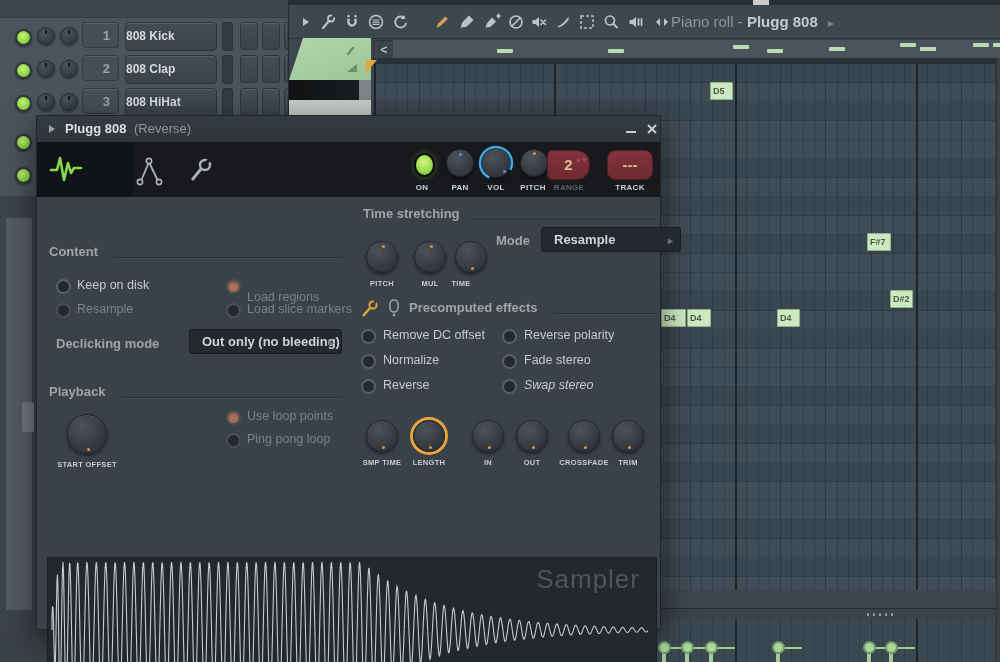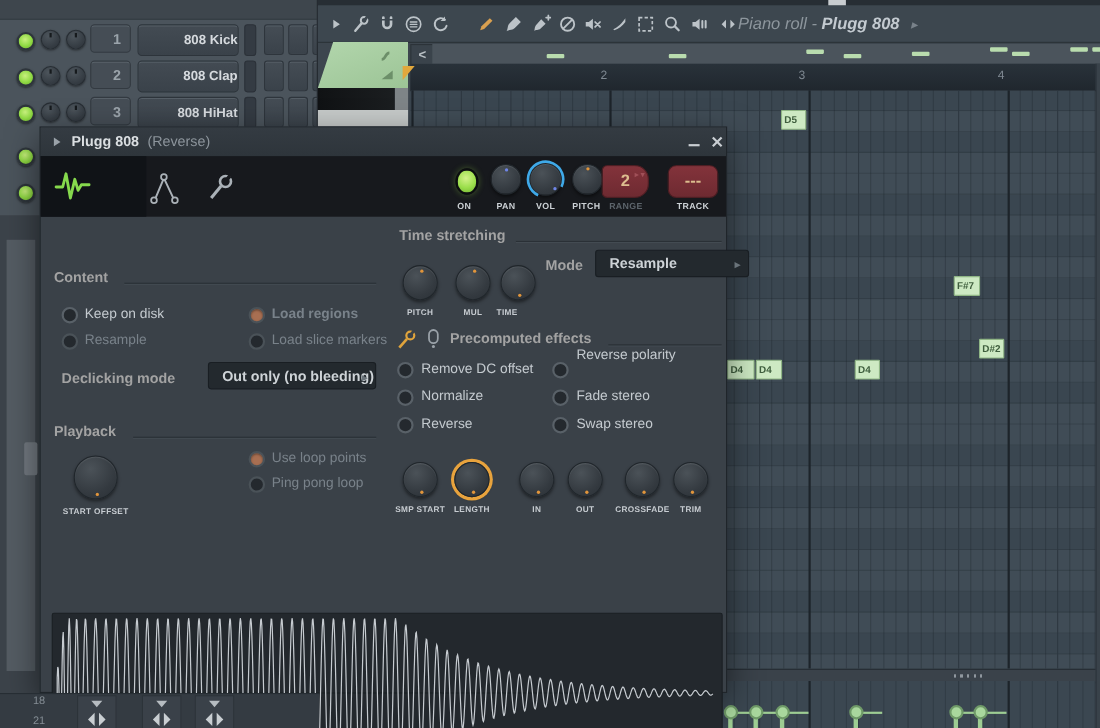--- a/index.html
+++ b/index.html
@@ -15,50 +15,50 @@
     border:2px solid #2e353b;box-shadow:0 1px 2px rgba(0,0,0,.5);}
   .mknob{width:16px;height:16px;border-radius:50%;border:1px solid #272d33;
     background:radial-gradient(circle at 38% 30%,#4d555c,#353c43 65%,#2c3238);
     box-shadow:0 1px 2px rgba(0,0,0,.45);}
   .mknob:after{content:"";position:absolute;left:7px;top:2px;width:2px;height:4px;background:#161a1d;}
   .numbox{width:37px;height:26px;background:#454d55;border:1px solid #333a41;border-radius:4px;
     box-shadow:inset 0 1px 0 #59626a;color:#9ba4ab;font-size:13px;font-weight:bold;
     text-align:right;line-height:26px;padding-right:8px;box-sizing:border-box;}
   .namebtn{width:90px;height:27px;background:linear-gradient(#434b53,#3a424a);
     border:1px solid #2d343b;border-radius:4px;box-shadow:inset 0 1px 0 #565f67;
-    color:#d6dade;font-size:12px;font-weight:bold;text-align:right;line-height:27px;}
+    color:#d6dade;font-size:12px;font-weight:bold;text-align:left;line-height:27px;}
   .vbar{width:9px;height:27px;background:#343b43;border-radius:3px;border:1px solid #2b3138;}
   .cell{width:16px;height:26px;background:linear-gradient(#454d55,#3a424a);
     border:1px solid #2e353c;border-radius:3px;box-shadow:inset 0 1px 0 #555e66;}
   
   #leftstrip{left:0;top:196px;width:36px;height:434px;background:#3c434a;z-index:1;}
   #leftstrip .inner{left:6px;top:22px;width:26px;height:392px;background:#545c63;}
   #leftstrip .thumb{left:22px;top:206px;width:12px;height:30px;background:#727980;border-radius:2px;}
   
   #pr{left:288px;top:0;width:712px;height:662px;background:#3d464e;z-index:2;border-left:1px solid #23292f;}
   #pr-topstrip{left:0;top:0;width:712px;height:5px;background:#272e34;}
   #pr-toptab{left:464px;top:0;width:16px;height:5px;background:#c9cdd0;}
   #pr-toolbar{left:0;top:5px;width:712px;height:33px;background:#3d474f;border-bottom:1px solid #2b3238;}
-  #pr-title{position:absolute;top:8px;left:382px;font-size:15px;white-space:nowrap;font-style:italic;}
+  #pr-title{position:absolute;top:8px;left:382px;font-size:15px;white-space:nowrap;}
   #pr-title .t1{color:#8d969d;} #pr-title .t2{color:#c3cad0;font-weight:bold;}
   #pr-title .chev{color:#79828a;font-size:12px;padding-left:6px;}
   #pr-corner{left:0;top:38px;width:82px;height:42px;
     background:linear-gradient(160deg,#b2d6ac,#9cc496);
     clip-path:polygon(17% 0,100% 0,100% 100%,0 100%);}
   #pr-backbtn{left:84px;top:40px;width:20px;height:18px;background:#3a434b;border:1px solid #2c3339;
     color:#b9c0c5;font-size:12px;font-weight:bold;text-align:center;line-height:18px;}
   #pr-scrollstrip{left:104px;top:40px;width:608px;height:18px;background:#4b545c;border-bottom:1px solid #363e45;}
   .smark{position:absolute;height:4px;background:#b9dcae;border-radius:1px;}
   #pr-timeline{left:84px;top:58px;width:628px;height:24px;background:linear-gradient(#29323a,#20272e);border-bottom:1px solid #14191d;}
   .barnum{position:absolute;top:5px;color:#7f8992;font-size:11px;transform:translateX(-50%);}
   #pr-flag{left:77px;top:60px;width:0;height:0;border-top:13px solid #e2a83c;border-right:11px solid transparent;}
   #pr-keys-black{left:0;top:80px;width:70px;height:20px;background:linear-gradient(90deg,#101214,#1b1e20);}
   #pr-keys-blackend{left:70px;top:80px;width:12px;height:20px;background:#7e8487;}
   #pr-keys-white{left:0;top:100px;width:82px;height:15px;background:#c6cac9;}
-  #pr-grid{left:84px;top:82px;width:623px;height:526px;overflow:hidden;}
+  #pr-grid{left:84px;top:64px;width:623px;height:526px;overflow:hidden;}
   .grow{position:absolute;left:0;width:623px;height:19px;box-shadow:inset 0 -1px 0 rgba(16,22,27,.18);}
   .vline{position:absolute;top:0;height:100%;}
   .note{position:absolute;height:18px;background:#cde9c3;border:1px solid #8fb585;border-radius:1px;
     box-sizing:border-box;color:#3f5e3e;font-size:9px;font-weight:bold;line-height:16px;padding-left:2px;overflow:hidden;}
   #pr-splitter{left:0;top:608px;width:712px;height:11px;background:#3a424a;border-top:1px solid #262d33;border-bottom:1px solid #262d33;}
   #pr-splitter .dots{position:absolute;left:578px;top:4px;width:30px;height:3px;
     background:repeating-linear-gradient(90deg,#8f979e 0 2px,transparent 2px 6px);}
   #pr-velbg{left:84px;top:619px;width:623px;height:43px;background:#3b4751;overflow:hidden;}
   #pr-keysbottom{left:0;top:619px;width:84px;height:43px;background:#3e464e;}
   #pr-ctl{position:absolute;left:15px;top:640px;font-size:13px;font-weight:bold;white-space:nowrap;z-index:5;}
@@ -511,21 +511,21 @@
 
 
       <div class="sect" style="left:12px;top:47px;">Content</div>
       <div class="hline" style="left:76px;top:60px;width:229px;"></div>
       <div id="content-opts">
           <div class="cb" style="left: 19px; top: 82px; position: absolute;"></div>
           <div class="optlabel" style="left: 40px; top: 81px; position: absolute;">Keep on disk</div>
           <div class="cb dimc" style="left: 19px; top: 106px; position: absolute;"></div>
           <div class="optlabel dim" style="left: 40px; top: 105px; position: absolute;">Resample</div>
           <div class="cb checked dimc" style="left: 189px; top: 82px; position: absolute;"></div>
-          <div class="optlabel dim" style="left: 210px; top: 81px; position: absolute; font-weight: bold;">Load regions</div>
+          <div class="optlabel dim" style="left: 210px; top: 93px; position: absolute;">Load regions</div>
           <div class="cb dimc" style="left: 189px; top: 106px; position: absolute;"></div>
           <div class="optlabel dim" style="left: 210px; top: 105px; position: absolute;">Load slice markers</div>
         </div>
       <div class="sect" style="left:19px;top:139px;">Declicking mode</div>
       <div class="drop" style="left:152px;top:132px;width:153px;height:25px;padding:4px 0 0 12px;">
         <span>Out only (no bleeding)</span>
         <span class="chev" style="top:7px;">▸</span>
       </div>
 
       <div class="sect" style="left:326px;top:9px;">Time stretching</div>
@@ -562,45 +562,45 @@
       <div class="sect" style="left:372px;top:103px;">Precomputed effects</div>
       <div class="hline" style="left:516px;top:116px;width:103px;"></div>
       <div id="pc-opts">
           <div class="cb" style="left: 324px; top: 132px; position: absolute;"></div>
           <div class="optlabel" style="left: 346px; top: 131px; position: absolute;">Remove DC offset</div>
           <div class="cb" style="left: 324px; top: 157px; position: absolute;"></div>
           <div class="optlabel" style="left: 346px; top: 156px; position: absolute;">Normalize</div>
           <div class="cb" style="left: 324px; top: 182px; position: absolute;"></div>
           <div class="optlabel" style="left: 346px; top: 181px; position: absolute;">Reverse</div>
           <div class="cb" style="left: 465px; top: 132px; position: absolute;"></div>
-          <div class="optlabel" style="left: 487px; top: 118px; position: absolute; text-align: right;">Reverse polarity</div>
+          <div class="optlabel" style="left: 487px; top: 131px; position: absolute; text-align: right;">Reverse polarity</div>
           <div class="cb" style="left: 465px; top: 157px; position: absolute;"></div>
           <div class="optlabel" style="left: 487px; top: 156px; position: absolute;">Fade stereo</div>
           <div class="cb" style="left: 465px; top: 182px; position: absolute;"></div>
-          <div class="optlabel" style="left: 487px; top: 181px; position: absolute;">Swap stereo</div>
+          <div class="optlabel" style="left: 487px; top: 181px; position: absolute; font-style: italic;">Swap stereo</div>
         </div>
 
       <div class="sect" style="left:12px;top:187px;">Playback</div>
       <div class="hline" style="left:84px;top:200px;width:221px;"></div>
       <div id="pb-area">
           <div class="cb checked dimc" style="left: 189px; top: 213px; position: absolute;"></div>
           <div class="optlabel dim" style="left: 210px; top: 212px; position: absolute;">Use loop points</div>
           <div class="cb dimc" style="left: 189px; top: 236px; position: absolute;"></div>
           <div class="optlabel dim" style="left: 210px; top: 235px; position: absolute;">Ping pong loop</div>
           <div class="knob" style="left: 30px; top: 217px; width: 40px; height: 40px; position: absolute;">
             <div class="kdot" style="left: 18.5px; top: 33px;"></div>
           </div>
           <div class="klabel" style="left: 50px; top: 263px; position: absolute;">START OFFSET</div>
         </div>
 
       <div id="smp-knobs">
           <div class="knob" style="left: 329px; top: 223px; width: 32px; height: 32px; position: absolute;">
             <div class="kdot" style="left: 14.5px; top: 25px;"></div>
           </div>
-          <div class="klabel" style="left: 345px; top: 261px; position: absolute;">SMP START</div>
+          <div class="klabel" style="left: 345px; top: 261px; position: absolute;">SMP TIME</div>
           <div class="knob ring-orange" style="left: 376px; top: 223px; width: 32px; height: 32px; position: absolute;">
             <div class="kdot" style="left: 14.5px; top: 25px;"></div>
           </div>
           <div class="klabel" style="left: 392px; top: 261px; position: absolute;">LENGTH</div>
           <div class="knob" style="left: 435px; top: 223px; width: 32px; height: 32px; position: absolute;">
             <div class="kdot" style="left: 14.5px; top: 25px;"></div>
           </div>
           <div class="klabel" style="left: 451px; top: 261px; position: absolute;">IN</div>
           <div class="knob" style="left: 479px; top: 223px; width: 32px; height: 32px; position: absolute;">
             <div class="kdot" style="left: 14.5px; top: 25px;"></div>
@@ -614,46 +614,20 @@
             <div class="kdot" style="left: 14.5px; top: 25px;"></div>
           </div>
           <div class="klabel" style="left: 591px; top: 261px; position: absolute;">TRIM</div>
         </div>
 
       <div id="wavebox" class="abs">
         <svg id="wavesvg" width="606" height="145">
             <line x1="4" x2="600" y1="72" y2="72" stroke="#191e22" stroke-width="1"></line>
             <path d="M4 72 L4.0 58.1 L4.5 48.4 L5.0 50.1 L5.5 64.8 L6.0 86.7 L6.5 105.5 L7.0 111.4 L7.5 99.9 L8.0 74.5 L8.5 44.5 L9.0 22.0 L9.5 16.6 L10.0 31.5 L10.5 62.6 L11.0 100.0 L11.5 129.3 L12.0 140.0 L12.5 130.1 L13.0 103.5 L13.5 68.2 L14.0 34.5 L14.5 11.3 L15.0 4.1 L15.5 14.1 L16.0 38.3 L16.5 70.2 L17.0 102.2 L17.5 126.9 L18.0 139.1 L18.5 136.8 L19.0 120.9 L19.5 95.1 L20.0 65.1 L20.5 36.7 L21.0 15.4 L21.5 4.8 L22.0 6.5 L22.5 19.9 L23.0 42.1 L23.5 69.1 L24.0 96.4 L24.5 119.4 L25.0 134.6 L25.5 140.0 L26.0 135.0 L26.5 120.7 L27.0 99.5 L27.5 74.6 L28.0 49.6 L28.5 27.8 L29.0 12.2 L29.5 4.6 L30.0 5.7 L30.5 15.2 L31.0 31.6 L31.5 52.7 L32.0 76.0 L32.5 98.5 L33.0 117.9 L33.5 131.9 L34.0 139.1 L34.5 139.0 L35.0 131.4 L35.5 117.3 L36.0 98.1 L36.5 76.1 L37.0 53.6 L37.5 33.1 L38.0 17.0 L38.5 6.9 L39.0 4.1 L39.5 8.7 L40.0 20.4 L40.5 37.7 L41.0 58.9 L41.5 81.5 L42.0 103.1 L42.5 121.2 L43.0 133.9 L43.5 139.7 L44.0 138.0 L44.5 129.1 L45.0 113.8 L45.5 93.9 L46.0 71.5 L46.5 49.3 L47.0 29.5 L47.5 14.4 L48.0 5.7 L48.5 4.4 L49.0 10.5 L49.5 23.4 L50.0 41.7 L50.5 63.4 L51.0 86.0 L51.5 107.0 L52.0 124.2 L52.5 135.6 L53.0 140.0 L53.5 136.8 L54.0 126.5 L54.5 110.1 L55.0 89.5 L55.5 67.0 L56.0 45.0 L56.5 26.0 L57.0 12.1 L57.5 4.9 L58.0 5.0 L58.5 12.6 L59.0 26.7 L59.5 45.9 L60.0 67.9 L60.5 90.4 L61.0 110.9 L61.5 127.0 L62.0 137.1 L62.5 139.9 L63.0 135.3 L63.5 123.6 L64.0 106.3 L64.5 85.1 L65.0 62.5 L65.5 40.9 L66.0 22.8 L66.5 10.1 L67.0 4.3 L67.5 6.0 L68.0 14.9 L68.5 30.2 L69.0 50.1 L69.5 72.5 L70.0 94.7 L70.5 114.5 L71.0 129.6 L71.5 138.3 L72.0 139.6 L72.5 133.5 L73.0 120.6 L73.5 102.3 L74.0 80.6 L74.5 58.0 L75.0 37.0 L75.5 19.8 L76.0 8.4 L76.5 4.0 L77.0 7.2 L77.5 17.5 L78.0 33.9 L78.5 54.5 L79.0 77.0 L79.5 99.0 L80.0 118.0 L80.5 131.9 L81.0 139.1 L81.5 139.0 L82.0 131.4 L82.5 117.3 L83.0 98.1 L83.5 76.1 L84.0 53.6 L84.5 33.1 L85.0 17.0 L85.5 6.9 L86.0 4.1 L86.5 8.7 L87.0 20.4 L87.5 37.7 L88.0 58.9 L88.5 81.5 L89.0 103.1 L89.5 121.2 L90.0 133.9 L90.5 139.7 L91.0 138.0 L91.5 129.1 L92.0 113.8 L92.5 93.9 L93.0 71.5 L93.5 49.3 L94.0 29.5 L94.5 14.4 L95.0 5.7 L95.5 4.4 L96.0 10.5 L96.5 23.4 L97.0 41.7 L97.5 63.4 L98.0 86.0 L98.5 107.0 L99.0 124.2 L99.5 135.6 L100.0 140.0 L100.5 136.8 L101.0 126.5 L101.5 110.1 L102.0 89.5 L102.5 67.0 L103.0 45.0 L103.5 26.0 L104.0 12.1 L104.5 4.9 L105.0 5.0 L105.5 12.6 L106.0 26.7 L106.5 45.9 L107.0 67.9 L107.5 90.4 L108.0 110.9 L108.5 127.0 L109.0 137.1 L109.5 139.9 L110.0 135.3 L110.5 123.6 L111.0 106.3 L111.5 85.1 L112.0 62.5 L112.5 40.9 L113.0 22.8 L113.5 10.1 L114.0 4.3 L114.5 6.0 L115.0 14.9 L115.5 30.2 L116.0 50.1 L116.5 72.5 L117.0 94.7 L117.5 114.5 L118.0 129.6 L118.5 138.3 L119.0 139.6 L119.5 133.5 L120.0 120.6 L120.5 102.3 L121.0 80.6 L121.5 58.0 L122.0 37.0 L122.5 19.8 L123.0 8.4 L123.5 4.0 L124.0 7.2 L124.5 17.5 L125.0 33.9 L125.5 54.5 L126.0 77.0 L126.5 99.0 L127.0 118.0 L127.5 131.9 L128.0 139.1 L128.5 139.0 L129.0 131.4 L129.5 117.3 L130.0 98.1 L130.5 76.1 L131.0 53.6 L131.5 33.1 L132.0 17.0 L132.5 6.9 L133.0 4.1 L133.5 8.7 L134.0 20.4 L134.5 37.7 L135.0 58.9 L135.5 81.5 L136.0 103.1 L136.5 121.2 L137.0 133.9 L137.5 139.7 L138.0 138.0 L138.5 129.1 L139.0 113.8 L139.5 93.9 L140.0 71.5 L140.5 49.3 L141.0 29.5 L141.5 14.4 L142.0 5.7 L142.5 4.4 L143.0 10.5 L143.5 23.4 L144.0 41.7 L144.5 63.4 L145.0 86.0 L145.5 107.0 L146.0 124.2 L146.5 135.6 L147.0 140.0 L147.5 136.8 L148.0 126.5 L148.5 110.1 L149.0 89.5 L149.5 67.0 L150.0 45.0 L150.5 26.0 L151.0 12.1 L151.5 4.9 L152.0 5.0 L152.5 12.6 L153.0 26.7 L153.5 45.9 L154.0 67.9 L154.5 90.4 L155.0 110.9 L155.5 127.0 L156.0 137.1 L156.5 139.9 L157.0 135.3 L157.5 123.6 L158.0 106.3 L158.5 85.1 L159.0 62.5 L159.5 40.9 L160.0 22.8 L160.5 10.1 L161.0 4.3 L161.5 6.0 L162.0 14.9 L162.5 30.2 L163.0 50.1 L163.5 72.5 L164.0 94.7 L164.5 114.5 L165.0 129.6 L165.5 138.3 L166.0 139.6 L166.5 133.5 L167.0 120.6 L167.5 102.3 L168.0 80.6 L168.5 58.0 L169.0 37.0 L169.5 19.8 L170.0 8.4 L170.5 4.0 L171.0 7.2 L171.5 17.5 L172.0 33.9 L172.5 54.5 L173.0 77.0 L173.5 99.0 L174.0 118.0 L174.5 131.9 L175.0 139.1 L175.5 139.0 L176.0 131.4 L176.5 117.3 L177.0 98.1 L177.5 76.1 L178.0 53.6 L178.5 33.1 L179.0 17.0 L179.5 6.9 L180.0 4.1 L180.5 8.7 L181.0 20.4 L181.5 37.7 L182.0 58.9 L182.5 81.5 L183.0 103.1 L183.5 121.2 L184.0 133.9 L184.5 139.7 L185.0 138.0 L185.5 129.1 L186.0 113.8 L186.5 93.9 L187.0 71.5 L187.5 49.3 L188.0 29.5 L188.5 14.4 L189.0 5.7 L189.5 4.4 L190.0 10.5 L190.5 23.4 L191.0 41.7 L191.5 63.4 L192.0 86.0 L192.5 107.0 L193.0 124.2 L193.5 135.6 L194.0 140.0 L194.5 136.8 L195.0 126.5 L195.5 110.1 L196.0 89.5 L196.5 67.0 L197.0 45.0 L197.5 26.0 L198.0 12.1 L198.5 4.9 L199.0 5.0 L199.5 12.6 L200.0 26.7 L200.5 45.9 L201.0 67.9 L201.5 90.4 L202.0 110.9 L202.5 127.0 L203.0 137.1 L203.5 139.9 L204.0 135.3 L204.5 123.6 L205.0 106.3 L205.5 85.1 L206.0 62.5 L206.5 40.9 L207.0 22.8 L207.5 10.1 L208.0 4.3 L208.5 6.0 L209.0 14.9 L209.5 30.2 L210.0 50.1 L210.5 72.5 L211.0 94.7 L211.5 114.5 L212.0 129.6 L212.5 138.3 L213.0 139.6 L213.5 133.5 L214.0 120.6 L214.5 102.3 L215.0 80.6 L215.5 58.0 L216.0 37.0 L216.5 19.8 L217.0 8.4 L217.5 4.0 L218.0 7.2 L218.5 17.5 L219.0 33.9 L219.5 54.5 L220.0 77.0 L220.5 99.0 L221.0 118.0 L221.5 131.9 L222.0 139.1 L222.5 139.0 L223.0 131.4 L223.5 117.3 L224.0 98.1 L224.5 76.1 L225.0 53.6 L225.5 33.1 L226.0 17.0 L226.5 6.9 L227.0 4.1 L227.5 8.7 L228.0 20.4 L228.5 37.7 L229.0 58.9 L229.5 81.5 L230.0 103.1 L230.5 121.2 L231.0 133.9 L231.5 139.7 L232.0 138.0 L232.5 129.1 L233.0 113.8 L233.5 93.9 L234.0 71.5 L234.5 49.3 L235.0 29.5 L235.5 14.4 L236.0 5.7 L236.5 4.4 L237.0 10.5 L237.5 23.4 L238.0 41.7 L238.5 63.4 L239.0 86.0 L239.5 107.0 L240.0 124.2 L240.5 135.6 L241.0 140.0 L241.5 136.8 L242.0 126.5 L242.5 110.1 L243.0 89.5 L243.5 67.0 L244.0 45.0 L244.5 26.0 L245.0 12.1 L245.5 4.9 L246.0 5.0 L246.5 12.6 L247.0 26.7 L247.5 45.9 L248.0 67.9 L248.5 90.4 L249.0 110.9 L249.5 127.0 L250.0 137.1 L250.5 139.9 L251.0 135.3 L251.5 123.6 L252.0 106.3 L252.5 85.1 L253.0 62.5 L253.5 40.9 L254.0 22.8 L254.5 10.1 L255.0 4.3 L255.5 6.0 L256.0 14.9 L256.5 30.2 L257.0 50.1 L257.5 72.5 L258.0 94.7 L258.5 114.5 L259.0 129.6 L259.5 138.3 L260.0 139.6 L260.5 133.5 L261.0 120.6 L261.5 102.3 L262.0 80.6 L262.5 58.0 L263.0 37.0 L263.5 19.8 L264.0 8.4 L264.5 4.0 L265.0 7.2 L265.5 17.5 L266.0 33.9 L266.5 54.5 L267.0 77.0 L267.5 99.0 L268.0 118.0 L268.5 131.9 L269.0 139.1 L269.5 139.0 L270.0 131.4 L270.5 117.3 L271.0 98.1 L271.5 76.1 L272.0 53.6 L272.5 33.1 L273.0 17.0 L273.5 6.9 L274.0 4.1 L274.5 8.7 L275.0 20.4 L275.5 37.7 L276.0 58.9 L276.5 81.5 L277.0 103.1 L277.5 121.2 L278.0 133.9 L278.5 139.7 L279.0 138.0 L279.5 129.1 L280.0 113.8 L280.5 93.9 L281.0 71.5 L281.5 49.3 L282.0 29.5 L282.5 14.4 L283.0 5.7 L283.5 4.4 L284.0 10.5 L284.5 23.4 L285.0 41.7 L285.5 63.4 L286.0 86.0 L286.5 107.0 L287.0 124.2 L287.5 135.6 L288.0 140.0 L288.5 136.8 L289.0 126.5 L289.5 110.1 L290.0 89.5 L290.5 67.0 L291.0 45.0 L291.5 26.0 L292.0 12.1 L292.5 4.9 L293.0 5.0 L293.5 12.6 L294.0 26.7 L294.5 45.9 L295.0 67.9 L295.5 90.4 L296.0 110.9 L296.5 127.0 L297.0 137.1 L297.5 139.9 L298.0 135.3 L298.5 123.6 L299.0 106.3 L299.5 85.1 L300.0 62.5 L300.5 40.9 L301.0 22.8 L301.5 10.1 L302.0 4.3 L302.5 6.0 L303.0 14.9 L303.5 30.2 L304.0 50.1 L304.5 72.5 L305.0 94.7 L305.5 114.5 L306.0 129.6 L306.5 138.3 L307.0 139.6 L307.5 133.5 L308.0 120.6 L308.5 102.3 L309.0 80.6 L309.5 58.0 L310.0 37.0 L310.5 19.8 L311.0 8.4 L311.5 4.0 L312.0 7.2 L312.5 17.5 L313.0 33.9 L313.5 54.5 L314.0 77.0 L314.5 98.8 L315.0 117.3 L315.5 130.7 L316.0 137.4 L316.5 136.9 L317.0 129.2 L317.5 115.3 L318.0 96.8 L318.5 75.9 L319.0 54.7 L319.5 35.7 L320.0 21.0 L320.5 12.0 L321.0 9.8 L321.5 14.4 L322.0 25.3 L322.5 41.2 L323.0 60.3 L323.5 80.4 L324.0 99.4 L324.5 115.1 L325.0 125.9 L325.5 130.6 L326.0 128.8 L326.5 120.8 L327.0 107.5 L327.5 90.5 L328.0 71.6 L328.5 53.0 L329.0 36.8 L329.5 24.6 L330.0 17.7 L330.5 17.0 L331.0 22.3 L331.5 33.0 L332.0 47.8 L332.5 65.2 L333.0 83.0 L333.5 99.5 L334.0 112.7 L334.5 121.3 L335.0 124.3 L335.5 121.6 L336.0 113.4 L336.5 100.8 L337.0 85.2 L337.5 68.3 L338.0 52.0 L338.5 38.1 L339.0 28.2 L339.5 23.1 L340.0 23.6 L340.5 29.3 L341.0 39.7 L341.5 53.4 L342.0 69.1 L342.5 84.9 L343.0 99.1 L343.5 110.1 L344.0 116.8 L344.5 118.5 L345.0 115.0 L345.5 106.9 L346.0 95.0 L346.5 80.7 L347.0 65.7 L347.5 51.5 L348.0 39.8 L348.5 31.7 L349.0 28.2 L349.5 29.5 L350.0 35.5 L350.5 45.5 L351.0 58.2 L351.5 72.3 L352.0 86.2 L352.5 98.3 L353.0 107.4 L353.5 112.5 L354.0 113.1 L354.5 109.2 L355.0 101.2 L355.5 90.1 L356.0 77.1 L356.5 63.8 L357.0 51.5 L357.5 41.6 L358.0 35.2 L358.5 32.9 L359.0 35.0 L359.5 41.1 L360.0 50.5 L360.5 62.2 L361.0 74.8 L361.5 86.9 L362.0 97.3 L362.5 104.7 L363.0 108.5 L363.5 108.2 L364.0 103.9 L364.5 96.2 L365.0 85.9 L365.5 74.2 L366.0 62.4 L366.5 51.8 L367.0 43.5 L367.5 38.5 L368.0 37.3 L368.5 39.9 L369.0 45.9 L369.5 54.8 L370.0 65.5 L370.5 76.7 L371.0 87.3 L371.5 96.1 L372.0 102.1 L372.5 104.7 L373.0 103.7 L373.5 99.2 L374.0 91.8 L374.5 82.3 L375.0 71.8 L375.5 61.4 L376.0 52.3 L376.5 45.5 L377.0 41.7 L377.5 41.3 L378.0 44.3 L378.5 50.2 L379.0 58.5 L379.5 68.2 L380.0 78.2 L380.5 87.3 L381.0 94.7 L381.5 99.5 L382.0 101.2 L382.5 99.7 L383.0 95.1 L383.5 88.1 L384.0 79.3 L384.5 69.9 L385.0 60.8 L385.5 53.1 L386.0 47.5 L386.5 44.7 L387.0 45.0 L387.5 48.2 L388.0 54.0 L388.5 61.7 L389.0 70.4 L389.5 79.2 L390.0 87.1 L390.5 93.3 L391.0 97.0 L391.5 97.9 L392.0 96.0 L392.5 91.5 L393.0 84.8 L393.5 76.9 L394.0 68.5 L394.5 60.6 L395.0 54.0 L395.5 49.5 L396.0 47.6 L396.5 48.3 L397.0 51.7 L397.5 57.2 L398.0 64.3 L398.5 72.2 L399.0 79.9 L399.5 86.7 L400.0 91.8 L400.5 94.6 L401.0 94.9 L401.5 92.7 L402.0 88.3 L402.5 82.1 L403.0 74.8 L403.5 67.4 L404.0 60.5 L404.5 55.0 L405.0 51.5 L405.5 50.2 L406.0 51.3 L406.5 54.7 L407.0 60.0 L407.5 66.5 L408.0 73.6 L408.5 80.3 L409.0 86.1 L409.5 90.3 L410.0 92.4 L410.5 92.2 L411.0 89.8 L411.5 85.5 L412.0 79.7 L412.5 73.2 L413.0 66.6 L413.5 60.7 L414.0 56.1 L414.5 53.3 L415.0 52.6 L415.5 54.1 L416.0 57.5 L416.5 62.4 L417.0 68.4 L417.5 74.6 L418.0 80.5 L418.5 85.4 L419.0 88.8 L419.5 90.3 L420.0 89.7 L420.5 87.2 L421.0 83.1 L421.5 77.8 L422.0 71.9 L422.5 66.1 L423.0 61.0 L423.5 57.2 L424.0 55.1 L424.5 54.9 L425.0 56.5 L425.5 59.8 L426.0 64.5 L426.5 69.9 L427.0 75.4 L427.5 80.6 L428.0 84.7 L428.5 87.3 L429.0 88.3 L429.5 87.4 L430.0 84.9 L430.5 81.0 L431.0 76.1 L431.5 70.8 L432.0 65.8 L432.5 61.5 L433.0 58.4 L433.5 56.8 L434.0 56.9 L434.5 58.7 L435.0 61.9 L435.5 66.2 L436.0 71.1 L436.5 76.0 L437.0 80.4 L437.5 83.9 L438.0 85.9 L438.5 86.5 L439.0 85.4 L439.5 82.9 L440.0 79.2 L440.5 74.7 L441.0 70.0 L441.5 65.6 L442.0 62.0 L442.5 59.5 L443.0 58.4 L443.5 58.8 L444.0 60.7 L444.5 63.7 L445.0 67.7 L445.5 72.1 L446.0 76.4 L446.5 80.2 L447.0 83.0 L447.5 84.6 L448.0 84.8 L448.5 83.6 L449.0 81.1 L449.5 77.6 L450.0 73.6 L450.5 69.4 L451.0 65.6 L451.5 62.5 L452.0 60.5 L452.5 59.8 L453.0 60.5 L453.5 62.4 L454.0 65.3 L454.5 68.9 L455.0 72.9 L455.5 76.6 L456.0 79.9 L456.5 82.2 L457.0 83.4 L457.5 83.3 L458.0 81.9 L458.5 79.5 L459.0 76.3 L459.5 72.7 L460.0 69.0 L460.5 65.7 L461.0 63.1 L461.5 61.6 L462.0 61.2 L462.5 62.0 L463.0 63.9 L463.5 66.7 L464.0 70.0 L464.5 73.5 L465.0 76.8 L465.5 79.5 L466.0 81.4 L466.5 82.2 L467.0 81.9 L467.5 80.5 L468.0 78.2 L468.5 75.2 L469.0 71.9 L469.5 68.7 L470.0 65.9 L470.5 63.8 L471.0 62.6 L471.5 62.4 L472.0 63.4 L472.5 65.2 L473.0 67.8 L473.5 70.8 L474.0 73.9 L474.5 76.8 L475.0 79.1 L475.5 80.6 L476.0 81.1 L476.5 80.6 L477.0 79.2 L477.5 77.0 L478.0 74.3 L478.5 71.4 L479.0 68.5 L479.5 66.1 L480.0 64.4 L480.5 63.5 L481.0 63.6 L481.5 64.6 L482.0 66.4 L482.5 68.8 L483.0 71.5 L483.5 74.2 L484.0 76.7 L484.5 78.6 L485.0 79.8 L485.5 80.1 L486.0 79.5 L486.5 78.1 L487.0 76.0 L487.5 73.5 L488.0 70.9 L488.5 68.4 L489.0 66.4 L489.5 65.0 L490.0 64.4 L490.5 64.6 L491.0 65.7 L491.5 67.4 L492.0 69.6 L492.5 72.0 L493.0 74.5 L493.5 76.6 L494.0 78.2 L494.5 79.0 L495.0 79.1 L495.5 78.5 L496.0 77.1 L496.5 75.1 L497.0 72.9 L497.5 70.6 L498.0 68.4 L498.5 66.7 L499.0 65.6 L499.5 65.2 L500.0 65.6 L500.5 66.6 L501.0 68.3 L501.5 70.3 L502.0 72.5 L502.5 74.6 L503.0 76.4 L503.5 77.7 L504.0 78.3 L504.5 78.3 L505.0 77.5 L505.5 76.2 L506.0 74.4 L506.5 72.4 L507.0 70.3 L507.5 68.5 L508.0 67.1 L508.5 66.2 L509.0 66.0 L509.5 66.4 L510.0 67.5 L510.5 69.0 L511.0 70.9 L511.5 72.8 L512.0 74.7 L512.5 76.2 L513.0 77.2 L513.5 77.7 L514.0 77.5 L514.5 76.7 L515.0 75.4 L515.5 73.8 L516.0 72.0 L516.5 70.2 L517.0 68.6 L517.5 67.4 L518.0 66.7 L518.5 66.7 L519.0 67.2 L519.5 68.2 L520.0 69.7 L520.5 71.3 L521.0 73.1 L521.5 74.7 L522.0 75.9 L522.5 76.8 L523.0 77.1 L523.5 76.8 L524.0 76.0 L524.5 74.8 L525.0 73.3 L525.5 71.6 L526.0 70.1 L526.5 68.7 L527.0 67.8 L527.5 67.3 L528.0 67.3 L528.5 67.9 L529.0 68.9 L529.5 70.2 L530.0 71.7 L530.5 73.3 L531.0 74.6 L531.5 75.7 L532.0 76.3 L532.5 76.5 L533.0 76.2 L533.5 75.4 L534.0 74.2 L534.5 72.8 L535.0 71.4 L535.5 70.0 L536.0 68.9 L536.5 68.1 L537.0 67.8 L537.5 67.9 L538.0 68.5 L538.5 69.4 L539.0 70.7 L539.5 72.0 L540.0 73.4 L540.5 74.6 L541.0 75.4 L541.5 75.9 L542.0 76.0 L542.5 75.6 L543.0 74.8 L543.5 73.7 L544.0 72.5 L544.5 71.2 L545.0 70.0 L545.5 69.1 L546.0 68.4 L546.5 68.2 L547.0 68.4 L547.5 69.0 L548.0 69.9 L548.5 71.0 L549.0 72.3 L549.5 73.4 L550.0 74.5 L550.5 75.2 L551.0 75.5 L551.5 75.5 L552.0 75.1 L552.5 74.3 L553.0 73.3 L553.5 72.2 L554.0 71.1 L554.5 70.0 L555.0 69.2 L555.5 68.8 L556.0 68.6 L556.5 68.9 L557.0 69.5 L557.5 70.3 L558.0 71.4 L558.5 72.5 L559.0 73.5 L559.5 74.3 L560.0 74.9 L560.5 75.2 L561.0 75.1 L561.5 74.6 L562.0 73.9 L562.5 73.0 L563.0 72.0 L563.5 71.0 L564.0 70.1 L564.5 69.4 L565.0 69.1 L565.5 69.0 L566.0 69.3 L566.5 69.9 L567.0 70.7 L567.5 71.6 L568.0 72.6 L568.5 73.5 L569.0 74.2 L569.5 74.7 L570.0 74.8 L570.5 74.7 L571.0 74.2 L571.5 73.6 L572.0 72.7 L572.5 71.8 L573.0 70.9 L573.5 70.2 L574.0 69.6 L574.5 69.4 L575.0 69.4 L575.5 69.7 L576.0 70.3 L576.5 71.0 L577.0 71.8 L577.5 72.7 L578.0 73.5 L578.5 74.1 L579.0 74.4 L579.5 74.5 L580.0 74.3 L580.5 73.9 L581.0 73.2 L581.5 72.5 L582.0 71.7 L582.5 70.9 L583.0 70.3 L583.5 69.8 L584.0 69.6 L584.5 69.7 L585.0 70.0 L585.5 70.6 L586.0 71.3 L586.5 72.0 L587.0 72.8 L587.5 73.4 L588.0 73.9 L588.5 74.2 L589.0 74.2 L589.5 74.0 L590.0 73.6 L590.5 73.0 L591.0 72.3 L591.5 71.6 L592.0 70.9 L592.5 70.4 L593.0 70.0 L593.5 69.9 L594.0 70.0 L594.5 70.3 L595.0 70.8 L595.5 71.5 L596.0 72.2 L596.5 72.8 L597.0 73.4 L597.5 73.8 L598.0 74.0 L598.5 74.0 L599.0 73.7 L599.5 73.3 L600.0 72.7" fill="none" stroke="#c6cbd0" stroke-width="1.1"></path>
           </svg>
+        <div id="wave-brand">Sampler</div>
         
         
       </div>
     </div>
   </div>
 
-  <div id="bl" class="abs">
-    <div class="num" style="top:1px;">18</div>
-    <div class="num" style="top:19px;">21</div>
-    <div id="bl-tiles">
-        <div class="steptile" style="left: 70px; position: absolute;">
-          <div class="tri"></div>
-          <svg width="18" height="14" class="lr">
-            <path d="M7 1 L1 7 L7 13 Z" fill="#c9ced2"></path>
-            <path d="M11 1 L17 7 L11 13 Z" fill="#c9ced2"></path>
-          </svg>
-        </div>
-        <div class="steptile" style="left: 129px; position: absolute;">
-          <div class="tri"></div>
-          <svg width="18" height="14" class="lr">
-            <path d="M7 1 L1 7 L7 13 Z" fill="#c9ced2"></path>
-            <path d="M11 1 L17 7 L11 13 Z" fill="#c9ced2"></path>
-          </svg>
-        </div>
-        <div class="steptile" style="left: 177px; position: absolute;">
-          <div class="tri"></div>
-          <svg width="18" height="14" class="lr">
-            <path d="M7 1 L1 7 L7 13 Z" fill="#c9ced2"></path>
-            <path d="M11 1 L17 7 L11 13 Z" fill="#c9ced2"></path>
-          </svg>
-        </div>
-      </div>
-  </div>
 </div>
 
 </body></html>

